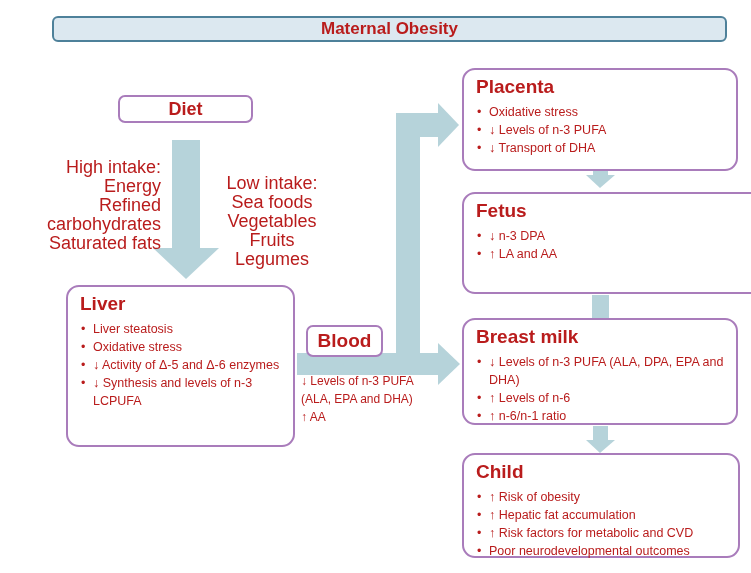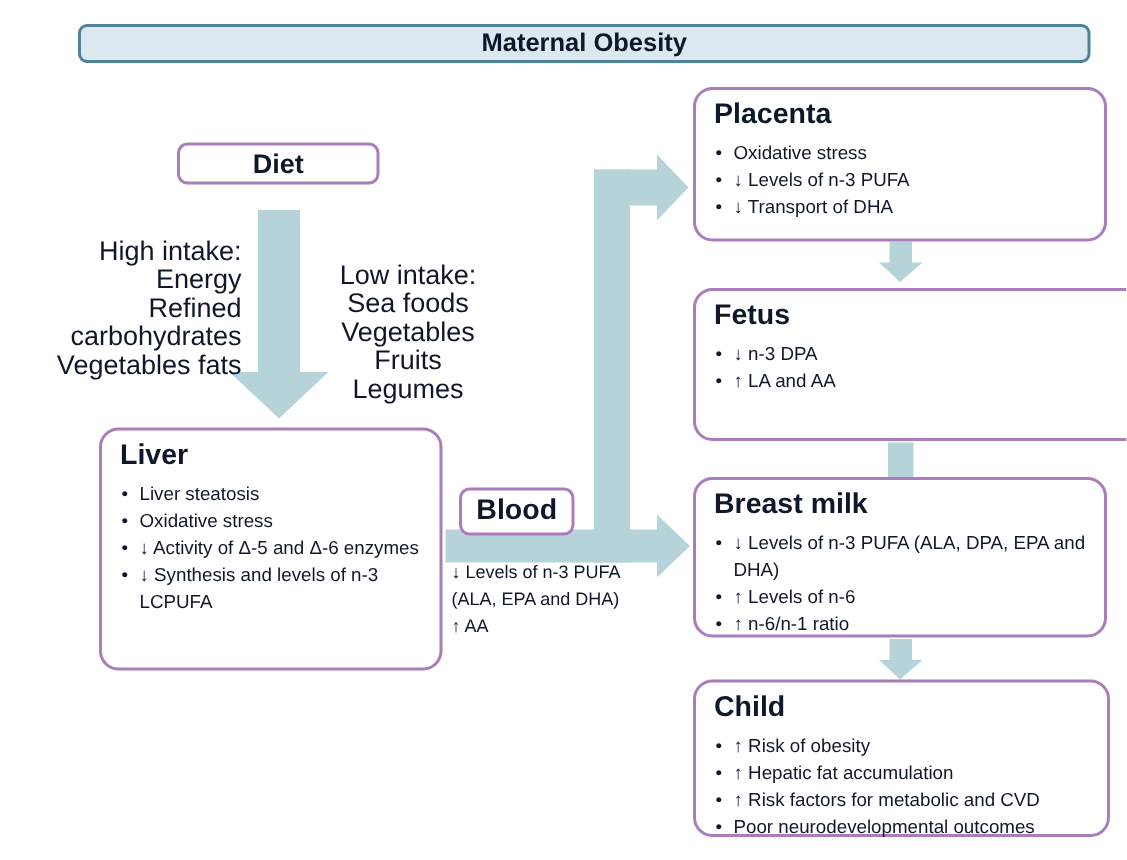--- a/index.html
+++ b/index.html
@@ -1,18 +1,18 @@
 <!DOCTYPE html>
 <html style="--title-fill: #dce8f0; --title-border: #4e819a; --box-border: #a97cbb; --arrow: #b6d3da; --text: #111111;"><head>
 <meta charset="utf-8">
 <style>
   html,body{margin:0;padding:0;background:#ffffff;}
   .canvas{
     position:relative;width:751px;height:573px;background:#ffffff;
-    font-family:"Liberation Sans","DejaVu Sans",sans-serif;color:#0f172a;
+    font-family:"Liberation Sans","DejaVu Sans",sans-serif;color:#b91c1c;
     overflow:hidden;
   }
   .arrow-layer{position:absolute;left:0;top:0;z-index:0;}
   .title-bar{
     position:absolute;left:52px;top:16px;width:671px;height:22px;
     background:var(--title-fill,#dce8f0);
     border:2.5px solid var(--title-border,#4e819a);
     border-radius:6px;display:flex;align-items:center;justify-content:center;
     font-size:17px;font-weight:bold;z-index:2;
   }
@@ -74,21 +74,21 @@
   </div>
 
   <div class="pbox small-box" style="left:118px;top:95px;width:135px;height:28px;">
     <span>Diet</span>
   </div>
 
   <div class="sidetext" style="left:18px;top:158px;width:143px;text-align:right;">
     <div>High intake:</div>
     <div>Energy</div>
     <div>Refined carbohydrates</div>
-    <div>Vegetables fats</div>
+    <div>Saturated fats</div>
   </div>
 
   <div class="sidetext" style="left:212px;top:174px;width:120px;text-align:center;">
     <div>Low intake:</div>
     <div>Sea foods</div>
     <div>Vegetables</div>
     <div>Fruits</div>
     <div>Legumes</div>
   </div>
 
@@ -104,21 +104,21 @@
 
   <div class="pbox small-box" style="left:306px;top:325px;width:77px;height:32px;font-size:19px;">
     <span>Blood</span>
   </div>
   <div class="blood-notes" style="left:301px;top:372px;width:158px;">
     <div>↓ Levels of n-3 PUFA</div>
     <div>(ALA, EPA and DHA)</div>
     <div>↑ AA</div>
   </div>
 
-  <div class="pbox big-box" style="left:462px;top:58px;width:276px;height:103px;">
+  <div class="pbox big-box" style="left:462px;top:68px;width:276px;height:103px;">
     <h2>Placenta</h2>
     <ul>
       <li>Oxidative stress</li>
       <li>↓ Levels of n-3 PUFA</li>
       <li>↓ Transport of DHA</li>
     </ul>
   </div>
 
   <div class="pbox big-box" style="left:462px;top:192px;width:324px;height:102px;">
     <h2>Fetus</h2>

